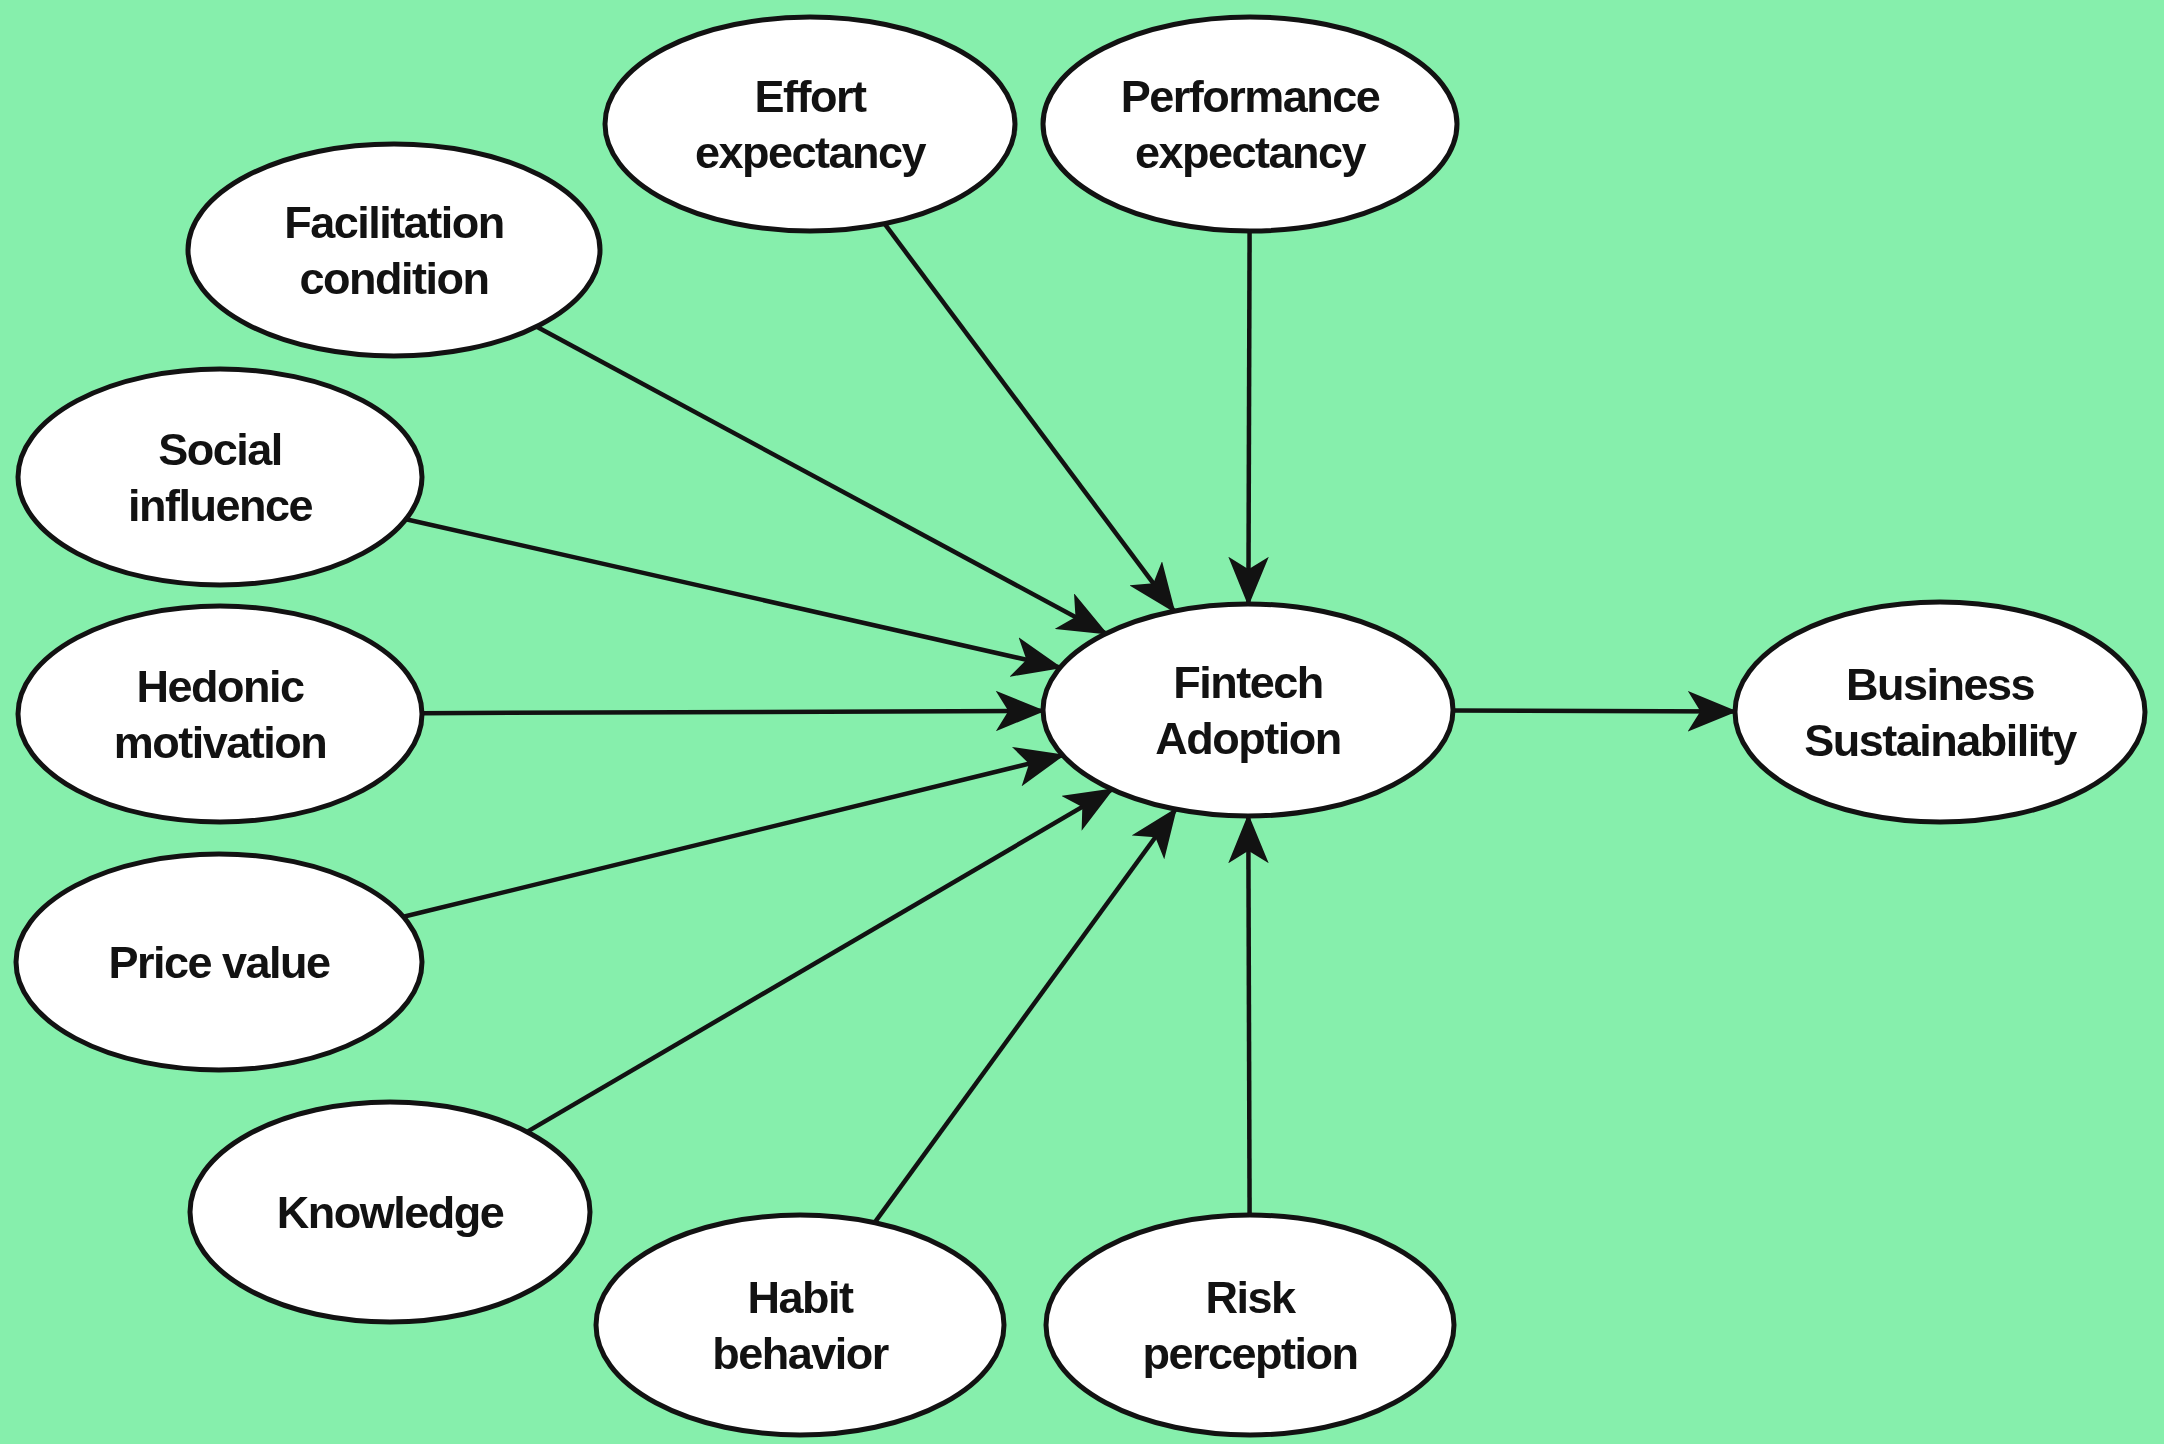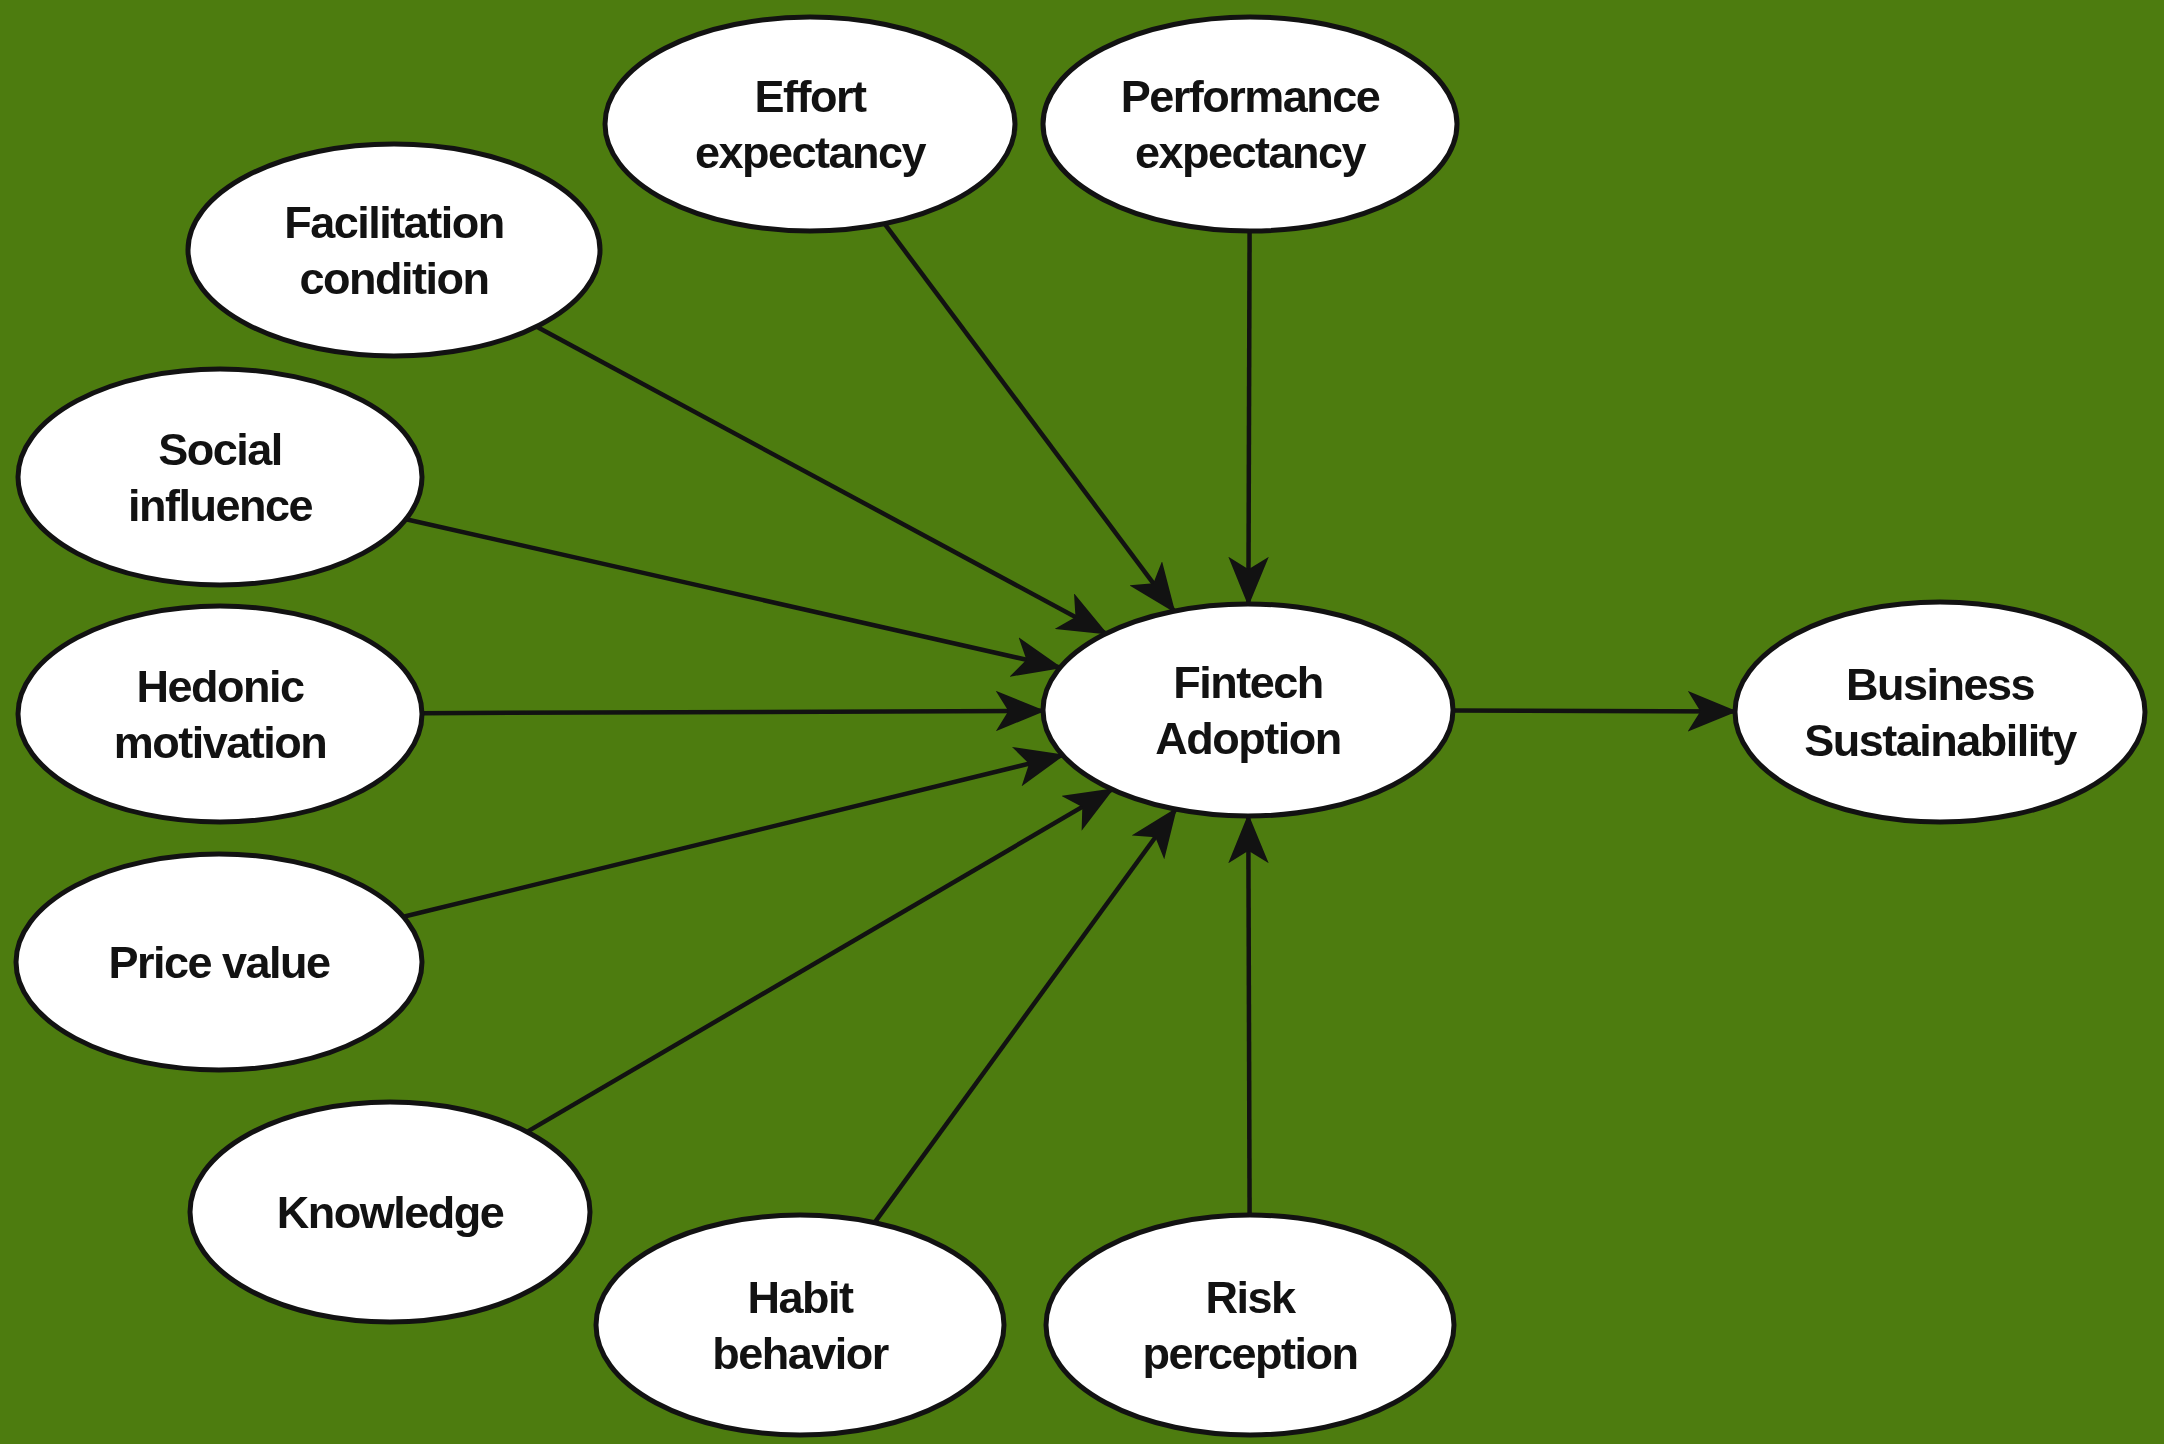--- a/index.html
+++ b/index.html
@@ -3,21 +3,21 @@
 <meta charset="utf-8">
 <style>
   html, body {
     margin: 0;
     padding: 0;
     background: #ffffff;
   }
   .diagram-wrap {
     width: 2164px;
     height: 1444px;
-    background: #4d7c0f;
+    background: #86efac;
     overflow: hidden;
   }
   svg {
     display: block;
     width: 2164px;
     height: 1444px;
   }
   .node-ellipse {
     fill: #ffffff;
   }

